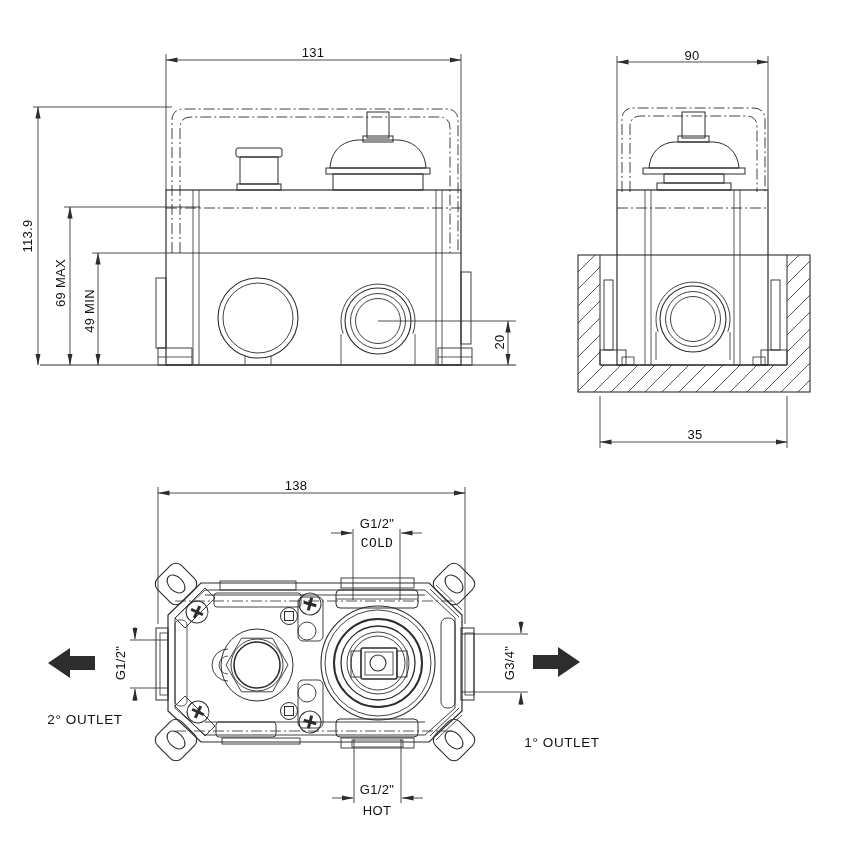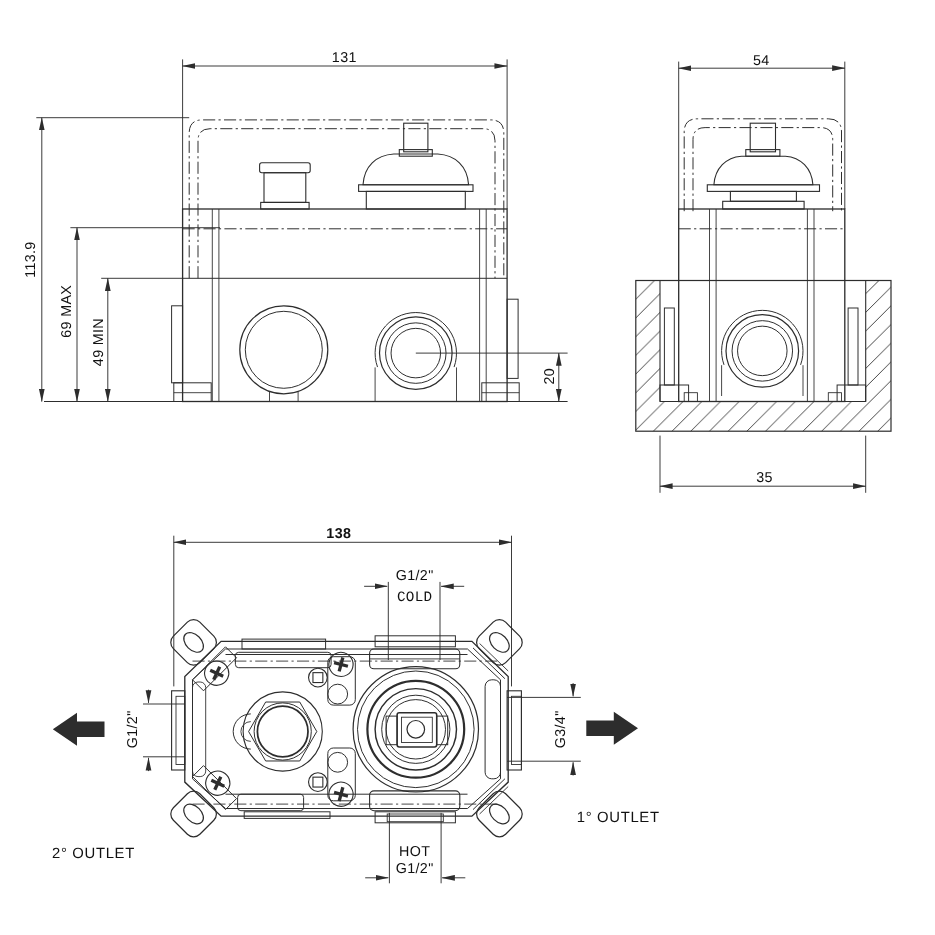--- a/index.html
+++ b/index.html
@@ -327,26 +327,26 @@
     </g>
   </g>
 </svg>
 
 <div class="lbl" style="left:313px;top:52px;">131</div>
 <div class="lbl rot" style="left:27px;top:236px;">113.9</div>
 <div class="lbl rot" style="left:60px;top:283px;">69 MAX</div>
 <div class="lbl rot" style="left:89px;top:311px;">49 MIN</div>
 <div class="lbl rot" style="left:499px;top:342px;">20</div>
 
-<div class="lbl" style="left:692px;top:55px;">54</div>
+<div class="lbl" style="left:692px;top:55px;">90</div>
 <div class="lbl" style="left:695px;top:434px;">35</div>
 
-<div class="lbl" style="left:308px;top:485px;font-weight:bold;">138</div>
+<div class="lbl" style="left:296px;top:485px;">138</div>
 <div class="lbl" style="left:377px;top:523px;">G1/2"</div>
 <div class="lbl" style="left:377px;top:543px;font-family:Liberation Mono, monospace;">COLD</div>
 <div class="lbl" style="left:377px;top:789px;">G1/2"</div>
-<div class="lbl" style="left:377px;top:774px;">HOT</div>
+<div class="lbl" style="left:377px;top:810px;">HOT</div>
 <div class="lbl rot" style="left:120px;top:663px;">G1/2"</div>
 <div class="lbl rot" style="left:509px;top:663px;">G3/4"</div>
-<div class="lbl big" style="left:85px;top:776px;text-align:right;">2° OUTLET</div>
+<div class="lbl big" style="left:85px;top:720px;text-align:right;">2° OUTLET</div>
 <div class="lbl big" style="left:562px;top:743px;">1° OUTLET</div>
 
 </div>
 
 </body></html>

